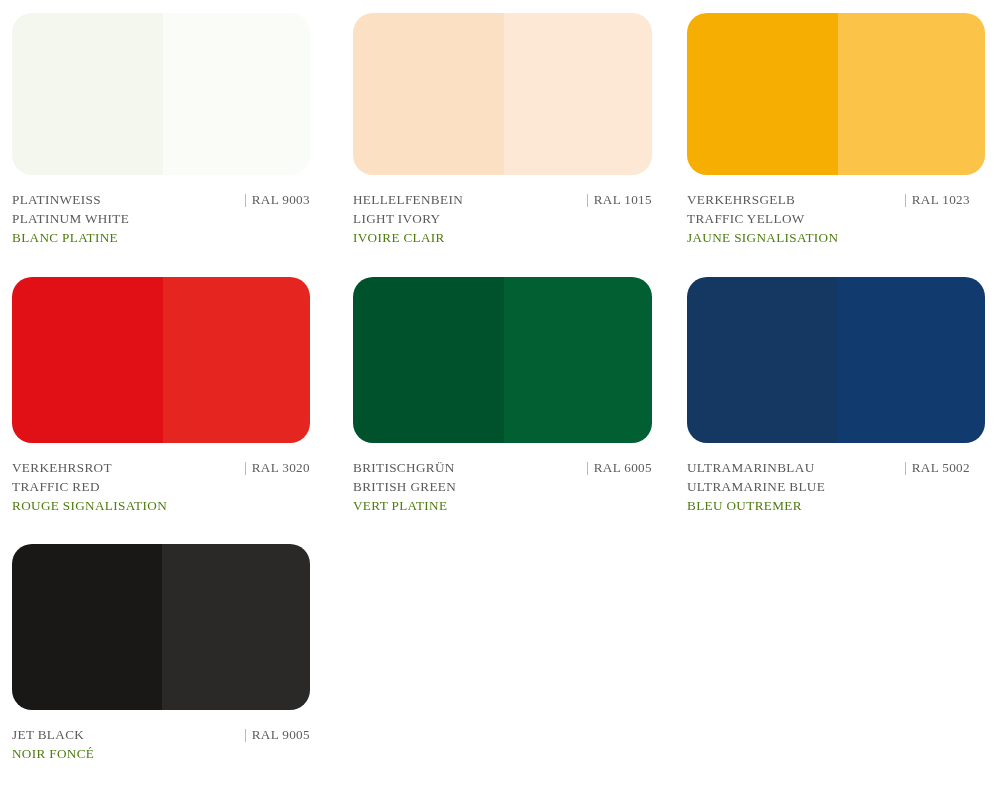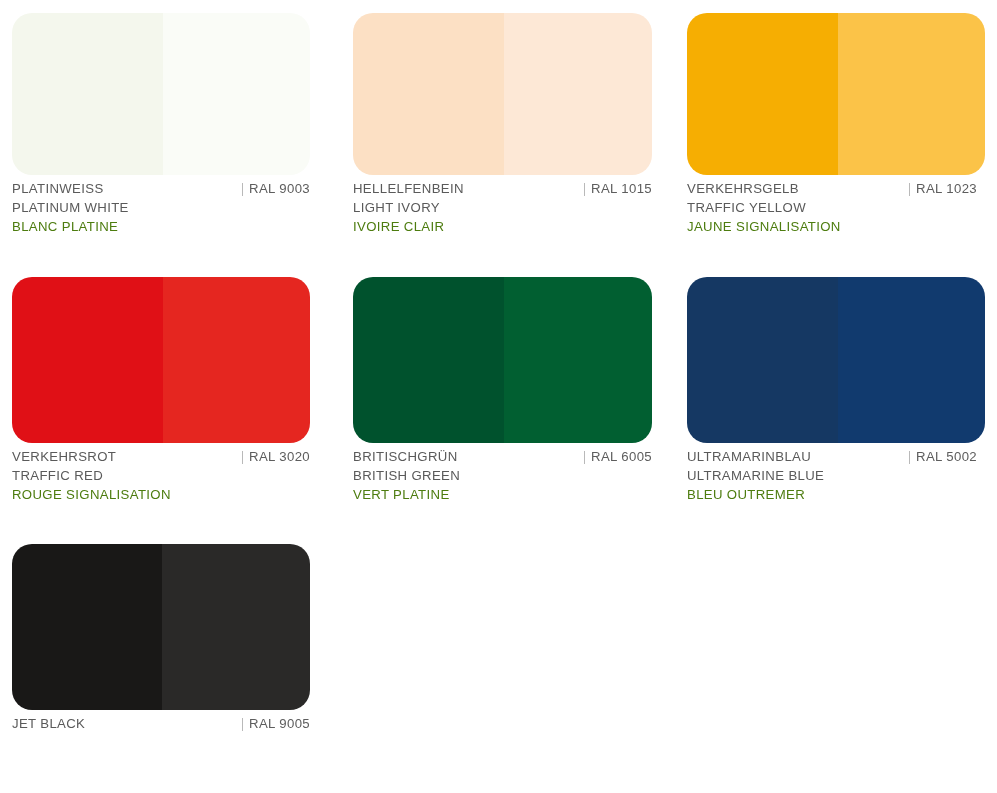--- a/index.html
+++ b/index.html
@@ -58,22 +58,23 @@
   .chip-half.left  { width: 50.6%; }
   .chip-half.right { width: 49.4%; }
 
   
   .chip.black .chip-half.left  { width: 50.3%; }
   .chip.black .chip-half.right { width: 49.7%; }
 
   
   .labels {
     position: relative;
-    margin-top: 5px;
+    margin-top: 16px;
     width: 100%;
+    font-family: Liberation Serif, serif;
   }
 
   .label-line {
     font-size: 13.2px;
     line-height: 18.8px;
     letter-spacing: 0.35px;
     color: #5d5d5d;
     white-space: nowrap;
   }
 
@@ -98,21 +99,21 @@
   }
   .ral-code {
     font-size: 13.2px;
     line-height: 18.8px;
     letter-spacing: 0.35px;
     color: #5d5d5d;
     white-space: nowrap;
   }
 
   
-  .col-3 .ral-wrap { right: 8px; }
+  .col-3 .ral-wrap { right: 15px; }
 </style>
 </head>
 <body style="background: rgb(255, 255, 255);">
 
 <div class="palette">
 
   <div class="swatch-card col-1 row-1 card-w-std">
     <div class="chip">
       <div class="chip-half left" style="background:#F4F7ED;"></div>
       <div class="chip-half right" style="background:#FAFCF7;"></div>
@@ -208,20 +209,21 @@
     </div>
   </div>
 
   <div class="swatch-card col-1 row-3 card-w-std">
     <div class="chip tallest black">
       <div class="chip-half left" style="background:#191817;"></div>
       <div class="chip-half right" style="background:#2A2928;"></div>
     </div>
     <div class="labels">
       <div class="label-line name-en">JET BLACK</div>
+      <div class="label-line name-fr">NOIR FONCÉ</div>
       <div class="ral-wrap">
         <span class="ral-sep"></span>
         <span class="ral-code">RAL 9005</span>
       </div>
     </div>
   </div>
 
 </div>
 
 </body></html>

